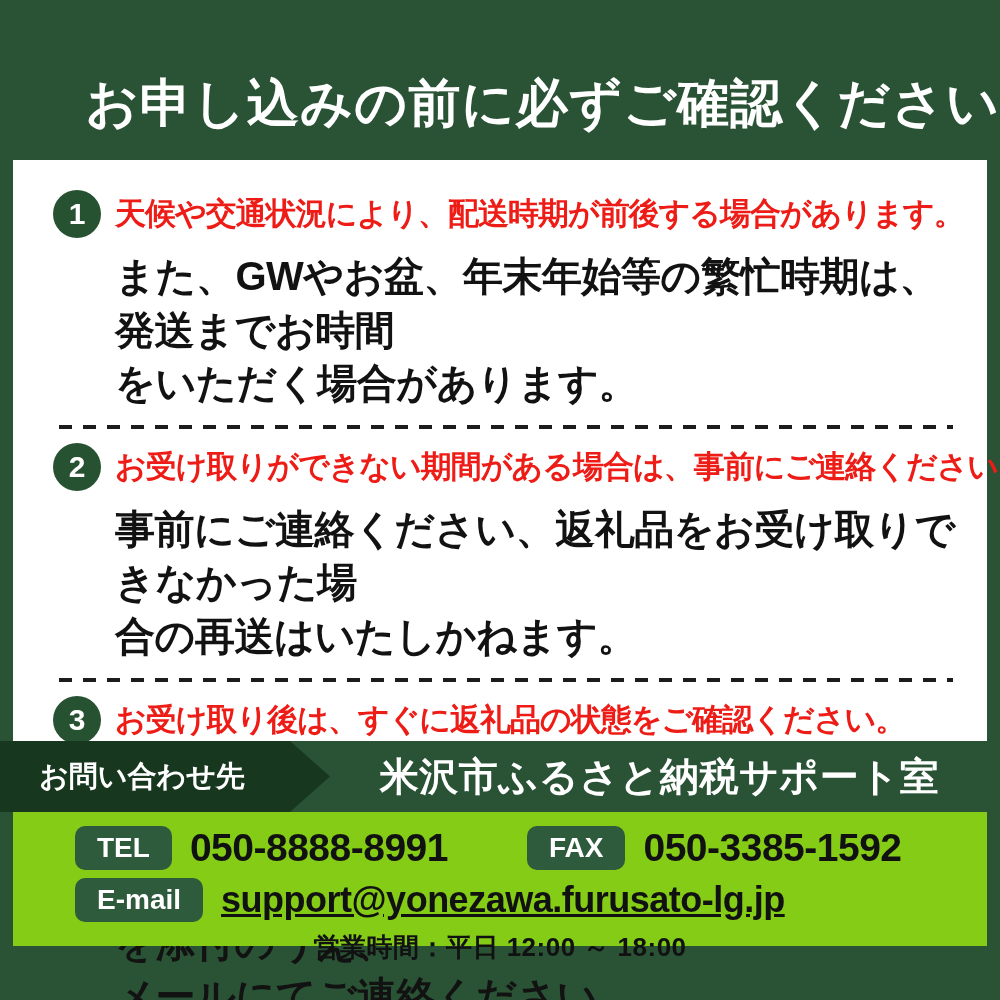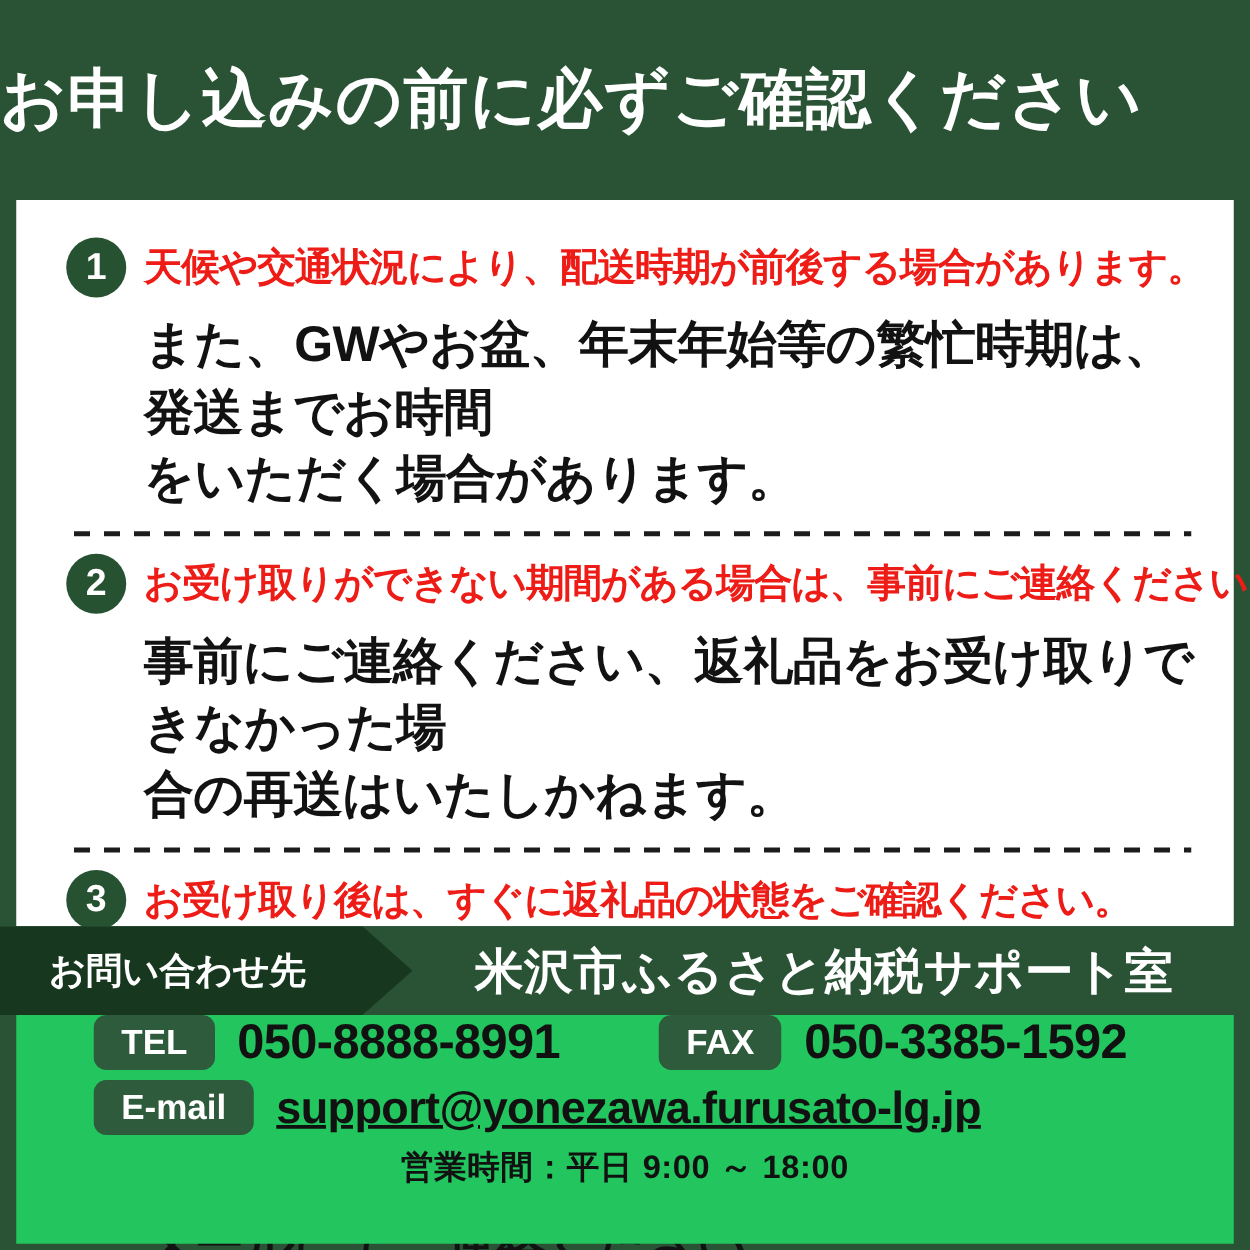--- a/index.html
+++ b/index.html
@@ -3,21 +3,21 @@
 <meta charset="utf-8">
 <style>
   html,body{margin:0;padding:0;background:#666;}
   .frame{
     position:relative;width:1000px;height:1000px;overflow:hidden;
     background:#2A5336;
     font-family:"Liberation Sans","DejaVu Sans",sans-serif;
     -webkit-font-smoothing:antialiased;
   }
   
-  .title-bar{height:160px;display:flex;align-items:center;justify-content:flex-start;}
+  .title-bar{height:160px;display:flex;align-items:center;justify-content:flex-end;margin-top:24px;}
   .title-bar h1{
     margin:0;color:#ffffff;font-size:52px;font-weight:bold;letter-spacing:1px;white-space:nowrap;
   }
   
   .box1{
     position:absolute;left:13px;right:13px;top:160px;height:581px;background:#ffffff;
     box-sizing:border-box;padding:30px 24px 0 40px;
   }
   .item-head{display:flex;align-items:center;gap:14px;}
   .num-badge{
@@ -46,22 +46,22 @@
     clip-path:polygon(0 0,290px 0,330px 50%,290px 100%,0 100%);
     color:#fff;font-size:29px;font-weight:bold;
     display:flex;align-items:center;justify-content:center;white-space:nowrap;
   }
   .contact-name{
     flex:1;display:flex;align-items:center;justify-content:center;padding-right:35px;
     color:#fff;font-size:39px;font-weight:bold;white-space:nowrap;letter-spacing:0.5px;
   }
   
   .box2{
-    position:absolute;left:13px;right:13px;top:812px;height:183px;background:#22c55e;
-    box-sizing:border-box;
+    position:absolute;left:13px;right:13px;top:812px;height:134px;background:#84cc16;
+    box-sizing:border-box;padding-top:14px;
   }
   .crow{display:flex;align-items:center;padding-left:62px;margin-bottom:8px;}
   .cgroup{display:flex;align-items:center;}
   .cgroup.tel{width:452px;}
   .cbadge{
     background:#2E5B3B;color:#fff;border-radius:10px;
     font-size:28px;font-weight:bold;padding:6px 22px;margin-right:18px;white-space:nowrap;
   }
   .cvalue{font-size:39px;font-weight:bold;color:#111;white-space:nowrap;letter-spacing:-0.5px;}
   .cvalue.email{font-size:36px;text-decoration:underline;}
@@ -132,17 +132,17 @@
       </div>
     </div>
 
     <div class="crow">
       <div class="cgroup">
         <span class="cbadge">E-mail</span>
         <span class="cvalue email">support@yonezawa.furusato-lg.jp</span>
       </div>
     </div>
 
-    <div class="hours">営業時間：平日 9:00 ～ 18:00</div>
+    <div class="hours">営業時間：平日 12:00 ～ 18:00</div>
 
   </div>
 
 </div>
 
 </body></html>

